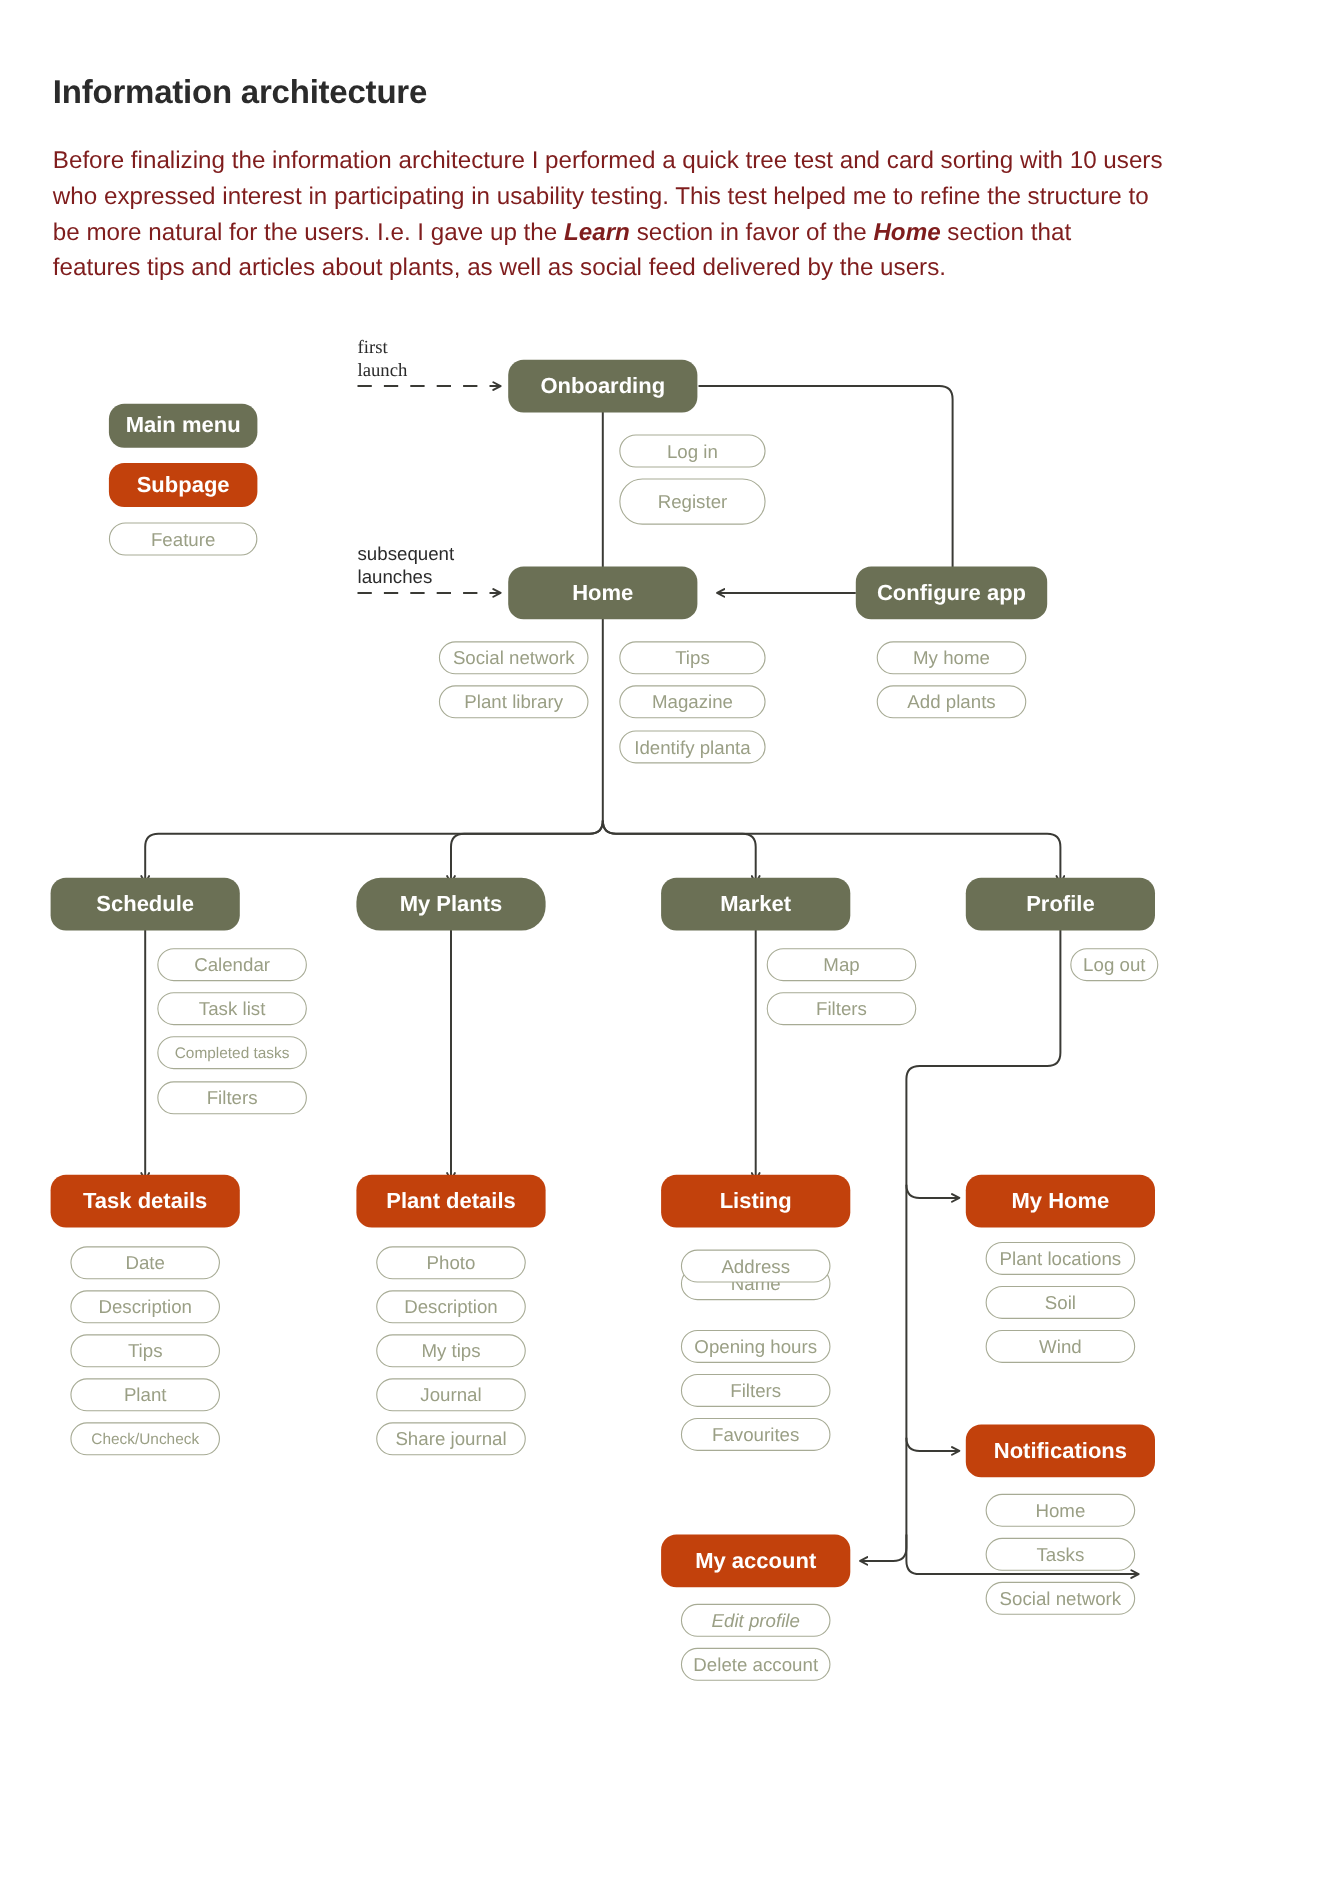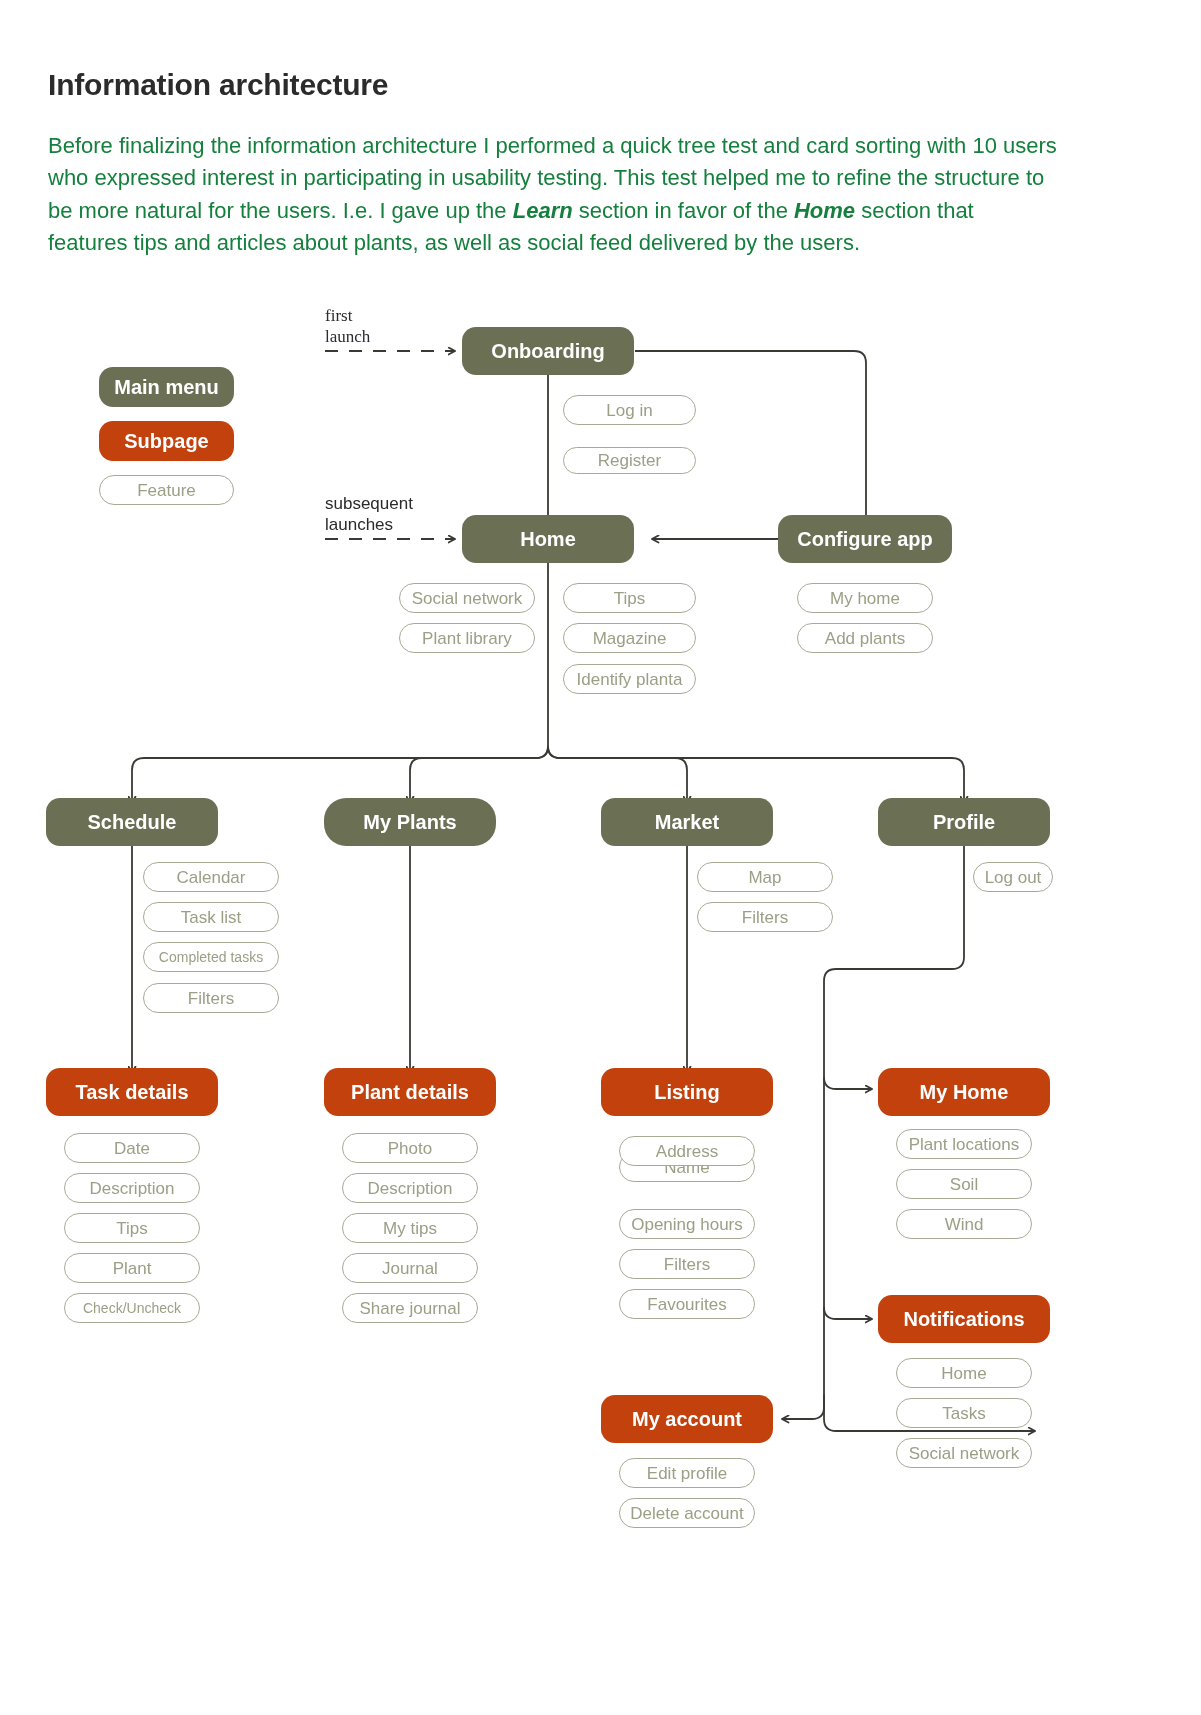--- a/index.html
+++ b/index.html
@@ -7,21 +7,21 @@
     width:1201px;height:1715px;position:relative;overflow:hidden;
     font-family:"Liberation Sans", sans-serif;
     color:#2e2e2e;
   }
   #page-title{
     position:absolute;left:48px;top:48px;
     font-size:30px;font-weight:600;letter-spacing:-0.2px;color:#2b2b2b;
   }
   #intro{
     position:absolute;left:48px;top:108px;width:1010px;
-    font-size:22px;line-height:1.47;color:#15803d;font-weight:400;
+    font-size:22px;line-height:1.47;color:#7f1d1d;font-weight:400;
   }
   #intro b{font-weight:700;font-style:italic;}
 
   #diagram{position:absolute;left:0;top:285px;width:1201px;height:1430px;}
   #wires{position:absolute;left:0;top:0;width:1201px;height:1430px;}
 
   
   .node{
     position:absolute;border-radius:14px;
     display:flex;align-items:center;justify-content:center;
@@ -113,21 +113,21 @@
 launch</div>
   <div class="flowlabel" style="left:325px;top:208px;">subsequent
 launches</div>
 
   <div class="node main" style="left:462px;top:42px;width:172px;height:48px;">
     <span>Onboarding</span>
   </div>
   <div class="pill" style="left:563px;top:110px;width:133px;height:30px;">
     <span>Log in</span>
   </div>
-  <div class="pill" style="left:563px;top:150px;width:133px;height:27px;margin-top:12px;">
+  <div class="pill" style="left:563px;top:150px;width:133px;height:42px;">
     <span>Register</span>
   </div>
 
   <div class="node main" style="left:778px;top:230px;width:174px;height:48px;">
     <span>Configure app</span>
   </div>
   <div class="pill" style="left:797px;top:298px;width:136px;height:30px;">
     <span>My home</span>
   </div>
   <div class="pill" style="left:797px;top:338px;width:136px;height:30px;">
@@ -269,20 +269,20 @@
   <div class="pill" style="left:896px;top:1113px;width:136px;height:30px;">
     <span>Tasks</span>
   </div>
   <div class="pill" style="left:896px;top:1153px;width:136px;height:30px;">
     <span>Social network</span>
   </div>
 
   <div class="node sub" style="left:601px;top:1110px;width:172px;height:48px;">
     <span>My account</span>
   </div>
-  <div class="pill" style="left:619px;top:1173px;width:136px;height:30px;">
+  <div class="pill" style="left:619px;top:1173px;width:136px;height:30px;font-style:italic;">
     <span>Edit profile</span>
   </div>
   <div class="pill" style="left:619px;top:1213px;width:136px;height:30px;">
     <span>Delete account</span>
   </div>
 
 </div>
 
 </body></html>

